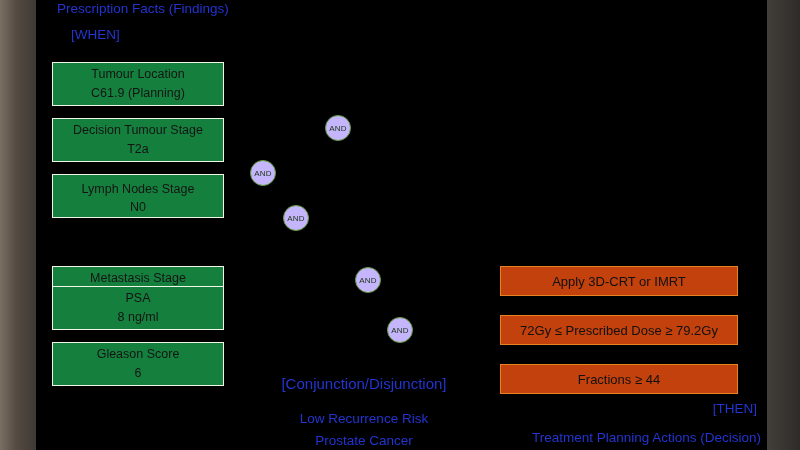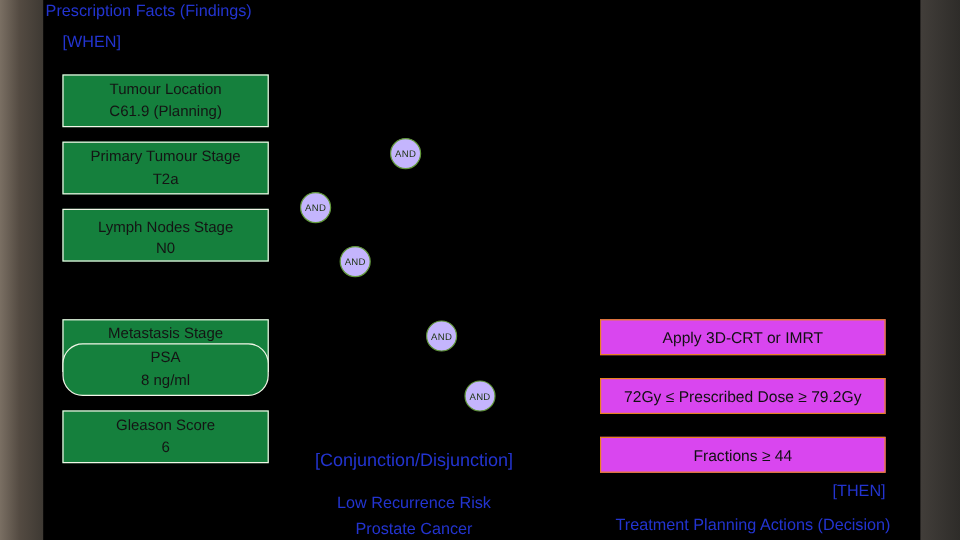--- a/index.html
+++ b/index.html
@@ -16,21 +16,21 @@
 
   .edge-left {
     position: absolute; left: 0; top: 0; width: 36px; height: 450px;
     background: linear-gradient(to right, #7a6f63 0%, #544b42 45%, #3e3933 100%);
   }
   .edge-right {
     position: absolute; right: 0; top: 0; width: 33px; height: 450px;
     background: linear-gradient(to left, #2e2c29 0%, #423e3a 100%);
   }
 
-  .blue-text { color: #2334d0; }
+  .blue-text { color: #2334d0; margin-left: 19px; }
 
   .facts-title {
     position: absolute; left: 38px; top: 1px;
     font-size: 13.5px;
   }
   .when-label {
     position: absolute; left: 52px; top: 27px; width: 172px;
     font-size: 13.5px;
   }
 
@@ -39,21 +39,21 @@
     background: #15803d;
     border: 1px solid #f2f6e8;
     display: flex; flex-direction: column; align-items: center; justify-content: center;
     font-size: 12.5px; color: #141414; line-height: 1.5;
     text-align: center;
   }
   .fb1 { top: 62px; }
   .fb2 { top: 118px; }
   .fb3 { top: 174px; justify-content: flex-end; }
   .fb4 { top: 230px; margin-top: 36px; }
-  .fb5 { top: 286px; border-radius: 17px; }
+  .fb5 { top: 286px; }
   .fb6 { top: 342px; }
 
   .and-node {
     position: absolute; width: 26px; height: 26px; border-radius: 50%;
     background: #c4b5fd; border: 1px solid #62993a;
     display: flex; align-items: center; justify-content: center;
     font-size: 8px; color: #1d3310; letter-spacing: 0.2px;
   }
   .n1 { left: 325px; top: 115px; }
   .n2 { left: 250px; top: 160px; }
@@ -65,21 +65,21 @@
     position: absolute; left: 235px; top: 375px; width: 220px;
     text-align: center; font-size: 15px;
   }
   .risk-text {
     position: absolute; left: 245px; top: 408px; width: 200px;
     text-align: center; font-size: 13.5px; line-height: 22px;
   }
 
   .action-box {
     position: absolute; left: 500px; width: 238px; height: 30px;
-    background: #d946ef; border: 1px solid #e8821f;
+    background: #c2410c; border: 1px solid #e8821f;
     display: flex; align-items: center; justify-content: center;
     font-size: 13px; color: #111;
     text-align: left;
   }
   .ab1 { top: 266px; }
   .ab2 { top: 315px; }
   .ab3 { top: 364px; }
 
   .then-label {
     position: absolute; left: 500px; top: 401px; width: 238px;
@@ -99,21 +99,21 @@
   <div class="edge-right"></div>
 
   <div class="facts-title blue-text">Prescription Facts (Findings)</div>
   <div class="when-label blue-text">[WHEN]</div>
 
   <div class="fact-box fb1">
     <div>Tumour Location</div>
     <div>C61.9 (Planning)</div>
   </div>
   <div class="fact-box fb2">
-    <div>Primary Tumour Stage</div>
+    <div>Decision Tumour Stage</div>
     <div>T2a</div>
   </div>
   <div class="fact-box fb3">
     <div>Lymph Nodes Stage</div>
     <div>N0</div>
   </div>
   <div class="fact-box fb4">
     <div>Metastasis Stage</div>
     <div>M0</div>
   </div>

